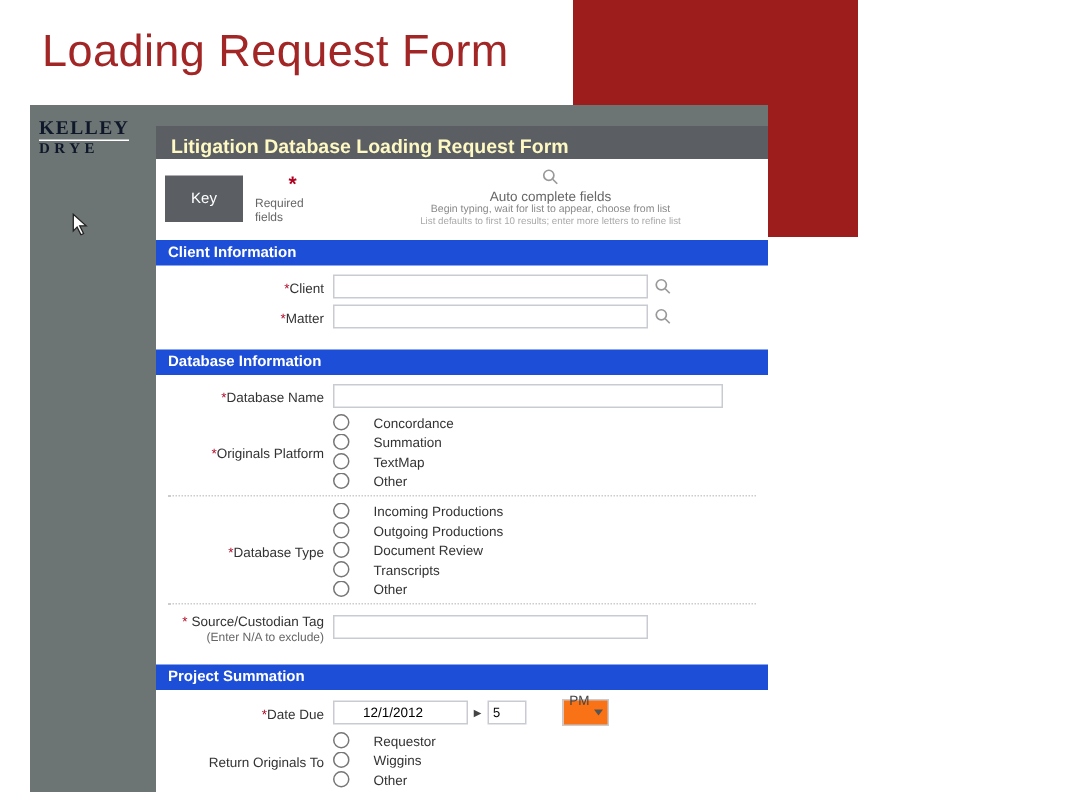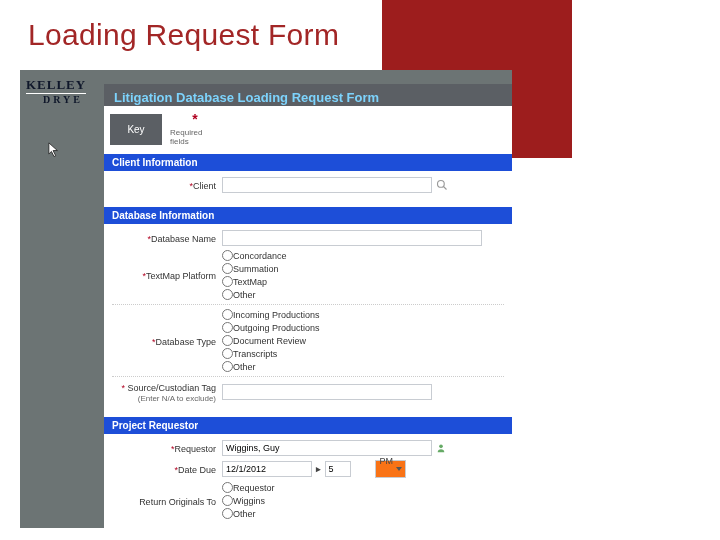--- a/index.html
+++ b/index.html
@@ -15,31 +15,31 @@
     background: #9d1d1d;
   }
   .screenshot {
     position: absolute; top: 70px; left: 20px; width: 492px; height: 458px;
     background: #6c7474;
     border-radius: 0;
   }
   
   .banner {
     position: absolute; left: 84px; right: 0; top: 14px;
-    background: #5b5f64; color: #7dd3fc; font-size: 13px; font-weight: bold;
+    background: #5b5f64; color: #fef9c3; font-size: 13px; font-weight: bold;
     padding: 6px 10px;
   }
   .logo {
     position: absolute; left: 6px; top: 8px; width: 74px;
     font-family: Georgia, 'Times New Roman', serif;
     font-size: 13px; font-weight: bold; color: #0f172a; letter-spacing: 1px;
     line-height: 1.05;
   }
   .logo .underline { display:inline-block; border-bottom:1.5px solid #fff; padding-bottom:1px;}
-  .logo .drye { display:block; text-align:center; font-size:10px; letter-spacing:3px; margin-top:1px;}
+  .logo .drye { display:block; text-align:left; font-size:10px; letter-spacing:3px; margin-top:1px;}
   .cursor {
     position: absolute; left: 28px; top: 72px; width: 12px; height: 16px; color:#222;
   }
   
   .body-panel {
     position: absolute; left: 84px; right: 0; top: 36px; bottom: 0; background: #fff;
     font-size: 10px; color: #444;
   }
   .key-row { display:flex; padding:6px 6px 8px 6px; align-items:center; gap:8px;}
   .key-cell {
@@ -72,25 +72,25 @@
     flex:1; display:flex; align-items:center; gap:4px;
   }
   .text-input {
     height:16px; border:1px solid #c8ccd2; background:#fff; width:210px;
     font-size:9px; padding:0 3px;
   }
   .text-input.wide { width: 260px; }
   .search-icon { width:12px; height:12px; display:inline-block; color:#888;}
   .search-icon svg { width:12px; height:12px; display:block;}
   .opts { display:flex; flex-direction:column; gap:2px; font-size:9px; color:#333;}
-  .opt { display:flex; align-items:center; gap:0;}
+  .opt { display:flex; align-items:center; gap:16px;}
   .opt input[type=radio]{ width:11px; height:11px; }
   .hr-dotted { border-top:1px dotted #ccc; margin:4px 0;}
   .person-icon { width:10px; height:10px; display:inline-block; color:#7a8;}
-  .small-input { width:90px; height:16px; border:1px solid #c8ccd2; background:#fff; font-size:9px; padding:0 3px;}
+  .small-input { width:90px; height:16px; border:1px solid #c8ccd2; background:#fff; font-size:9px; padding:0 19px;}
   .tiny-input { width:26px; height:16px; border:1px solid #c8ccd2; background:#fff; font-size:9px; padding:0 3px;}
   .select {
     height:16px; border:1px solid #c8ccd2; background:#f97316; font-size:9px;
     display:inline-flex; align-items:center; padding:0 12px 16px 4px; position:relative;margin-left:20px;
   }
   .select::after{
     content:""; position:absolute; right:3px; top:50%; transform:translateY(-50%);
     width:0;height:0;border-left:3px solid transparent;border-right:3px solid transparent;border-top:4px solid #555;
   }
   .date-glyph { display:inline-flex; align-items:center; gap:2px; font-size:9px; color:#444;}
@@ -119,50 +119,73 @@
 
     <div class="banner">Litigation Database Loading Request Form</div>
 
     <div class="body-panel">
 
       <div class="key-row">
         <div class="key-cell">Key</div>
         <div class="req-col">
           <span class="req-star">*</span>
           <span class="req-sub">Required fields</span>
+        </div>
+        <div class="auto-cell">
+          <span class="search-icon">
+            <svg viewBox="0 0 16 16">
+                <circle cx="6.5" cy="6.5" r="4.5" fill="none" stroke="#999" stroke-width="1.5"></circle>
+                <line x1="10" y1="10" x2="14" y2="14" stroke="#999" stroke-width="1.5"></line>
+              </svg>
+          </span>
+          <span class="auto-title">Auto complete fields</span>
+          <span class="auto-sub">Begin typing, wait for list to appear, choose from list</span>
+          <span class="auto-sub2">List defaults to first 10 results; enter more letters to refine list</span>
         </div>
       </div>
 
       <div class="section-head">Client Information</div>
       <div class="sec-body">
         <div class="frow">
           <div class="flabel"><span class="star">*</span><span>Client</span></div>
           <div class="finput">
             <input class="text-input" type="text" style="">
             <span class="search-icon">
                 <svg viewBox="0 0 16 16">
                   <circle cx="6.5" cy="6.5" r="4.5" fill="none" stroke="#999" stroke-width="1.5"></circle>
                   <line x1="10" y1="10" x2="14" y2="14" stroke="#999" stroke-width="1.5"></line>
                 </svg>
               </span>
           </div>
         </div>
+        <div class="frow">
+          <div class="flabel"><span class="star">*</span><span>Matter</span></div>
+          <div class="finput">
+            <input class="text-input" type="text" style="">
+            <span class="search-icon">
+                <svg viewBox="0 0 16 16">
+                  <circle cx="6.5" cy="6.5" r="4.5" fill="none" stroke="#999" stroke-width="1.5"></circle>
+                  <line x1="10" y1="10" x2="14" y2="14" stroke="#999" stroke-width="1.5"></line>
+                </svg>
+              </span>
+          </div>
+        </div>
       </div>
 
       <div class="section-head">Database Information</div>
       <div class="sec-body">
         <div class="frow">
           <div class="flabel"><span class="star">*</span><span>Database Name</span></div>
           <div class="finput">
               <input class="text-input wide" type="text" style="">
             </div>
         </div>
 
         <div class="frow">
-          <div class="flabel"><span class="star">*</span><span>TextMap Platform</span></div>
+          <div class="flabel"><span class="star">*</span><span>Originals Platform</span></div>
           <div class="finput">
               <div class="opts">
             <label class="opt">
                   <input type="radio" name="plat" style="">
                   <span>Concordance</span>
                 </label>
             <label class="opt">
                   <input type="radio" name="plat" style="">
                   <span>Summation</span>
                 </label>
@@ -214,32 +237,22 @@
           <div class="flabel">
             <span class="star">*</span> <span>Source/Custodian Tag</span><br>
             <span class="sublabel">(Enter N/A to exclude)</span>
           </div>
           <div class="finput">
               <input class="text-input" type="text" style="">
             </div>
         </div>
       </div>
 
-      <div class="section-head">Project Requestor</div>
+      <div class="section-head">Project Summation</div>
       <div class="sec-body">
-        <div class="frow">
-          <div class="flabel"><span class="star">*</span><span>Requestor</span></div>
-          <div class="finput">
-            <input class="text-input" type="text" value="Wiggins, Guy" style="">
-            <span class="person-icon"><svg viewBox="0 0 12 12">
-                  <circle cx="6" cy="4" r="2.2" fill="#6a6"></circle>
-                  <path d="M2 11c0-2.2 1.8-3.5 4-3.5s4 1.3 4 3.5" fill="#6a6"></path>
-                </svg></span>
-          </div>
-        </div>
 
         <div class="frow">
           <div class="flabel"><span class="star">*</span><span>Date Due</span></div>
           <div class="finput">
             <input class="small-input" type="text" value="12/1/2012" style="">
             <span class="date-glyph">
                 <span class="b">▸</span>
               </span>
             <input class="tiny-input" type="text" value="5" style="">
             <span class="select">PM</span>

